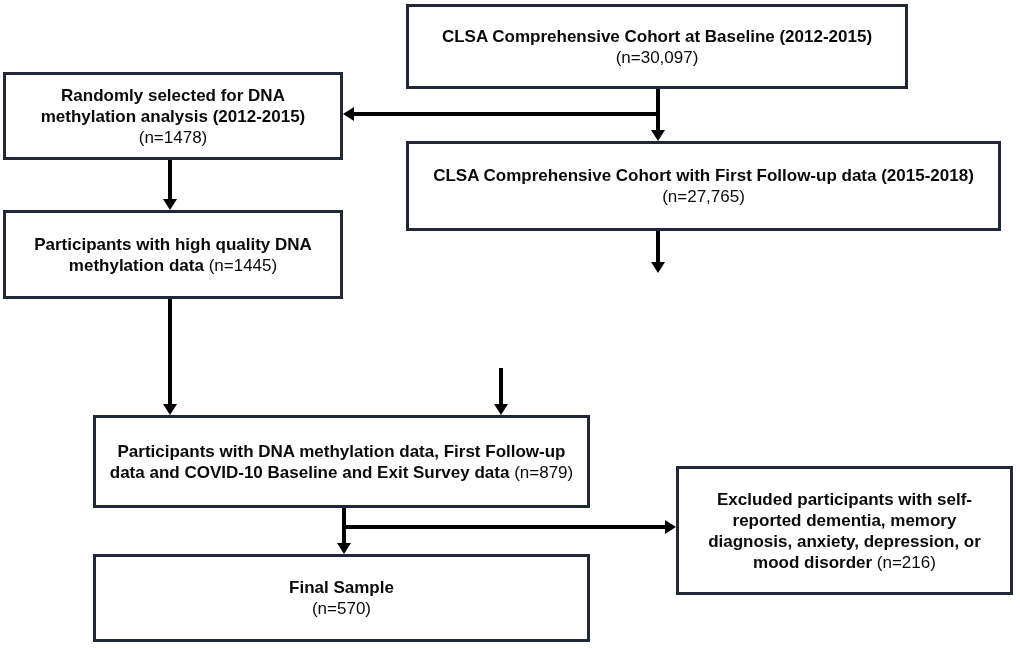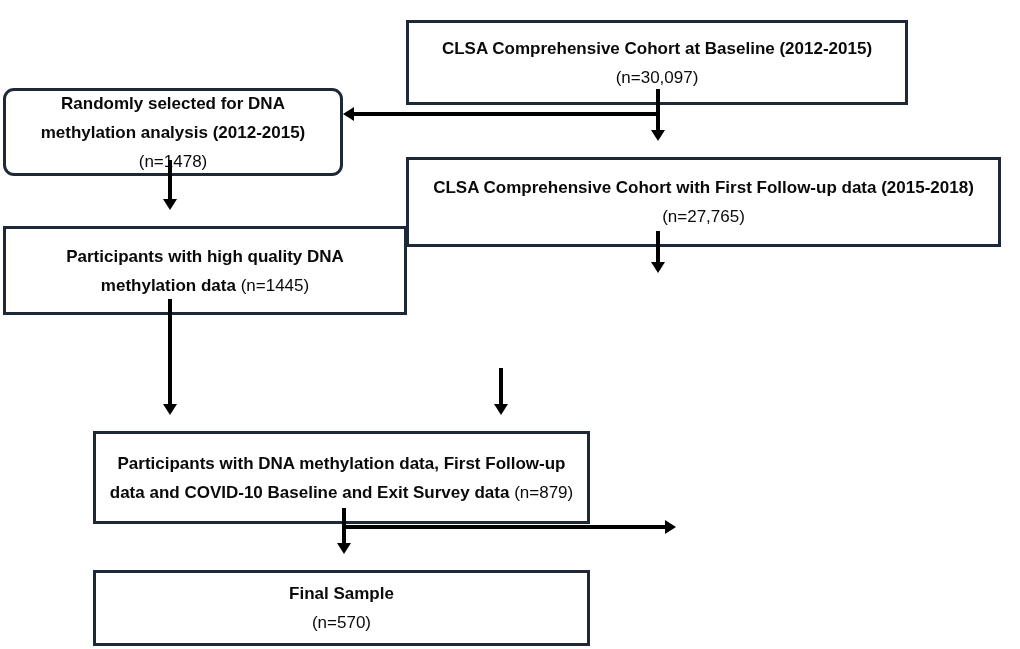--- a/index.html
+++ b/index.html
@@ -19,38 +19,37 @@
     position: absolute;
     box-sizing: border-box;
     border: 3px solid #1e2836;
     background: #ffffff;
     display: flex;
     align-items: center;
     justify-content: center;
     text-align: center;
     padding: 6px 12px;
     font-size: 17px;
-    line-height: 29px;
+    line-height: 21px;
     color: #0a0a0a;
-    margin-top: 16px;
   }
   .fbox .b { font-weight: bold; }
   .fbox .n { font-weight: normal; }
   .fbox .n.block { display: block; }
   .fbox .inner { width: 100%; }
 
   
   #box-baseline      { left: 406px; top: 4px;   width: 502px; height: 85px; }
-  #box-dna-selected  { left: 3px;   top: 72px;  width: 340px; height: 88px; border-radius: 11px; }
+  #box-dna-selected  { left: 3px;   top: 72px;  width: 340px; height: 88px; }
   #box-followup      { left: 406px; top: 141px; width: 595px; height: 90px; }
-  #box-high-quality  { left: 3px;   top: 210px; width: 404px; height: 89px; }
+  #box-high-quality  { left: 3px;   top: 210px; width: 340px; height: 89px; }
   #box-completed     { left: 406px; top: 273px; width: 502px; height: 95px; }
   #box-combined      { left: 93px;  top: 415px; width: 497px; height: 93px; }
   #box-excluded      { left: 676px; top: 466px; width: 337px; height: 129px; }
-  #box-final         { left: 93px;  top: 554px; width: 497px; height: 76px; }
+  #box-final         { left: 93px;  top: 554px; width: 497px; height: 88px; }
 
   
   .cline { position: absolute; background: #000000; }
   #line-baseline-down   { left: 656px; top: 89px;  width: 4px;   height: 41px; }
   #line-branch-left     { left: 351px; top: 112px; width: 309px; height: 4px; }
   #line-dna-down        { left: 168px; top: 160px; width: 4px;   height: 39px; }
   #line-followup-down   { left: 656px; top: 231px; width: 4px;   height: 31px; }
   #line-quality-down    { left: 168px; top: 299px; width: 4px;   height: 105px; }
   #line-completed-down  { left: 499px; top: 368px; width: 4px;   height: 36px; }
   #line-combined-down   { left: 342px; top: 508px; width: 4px;   height: 35px; }
@@ -89,20 +88,23 @@
 
   <div class="fbox" id="box-high-quality">
     <div class="inner"><span class="b">Participants with high quality DNA methylation data</span> <span class="n">(n=1445)</span></div>
   </div>
 
 
   <div class="fbox" id="box-combined">
     <div class="inner"><span class="b">Participants with DNA methylation data, First Follow-up data and COVID-10 Baseline and Exit Survey data</span> <span class="n">(n=879)</span></div>
   </div>
 
+  <div class="fbox" id="box-excluded">
+    <div class="inner"><span class="b">Excluded participants with self-reported dementia, memory diagnosis, anxiety, depression, or mood disorder</span> <span class="n">(n=216)</span></div>
+  </div>
 
   <div class="fbox" id="box-final">
     <div class="inner"><span class="b">Final Sample</span> <span class="n block">(n=570)</span></div>
   </div>
 
   <div class="cline" id="line-baseline-down"></div>
   <div class="cline" id="line-branch-left"></div>
   <div class="cline" id="line-dna-down"></div>
   <div class="cline" id="line-followup-down"></div>
   <div class="cline" id="line-quality-down"></div>

